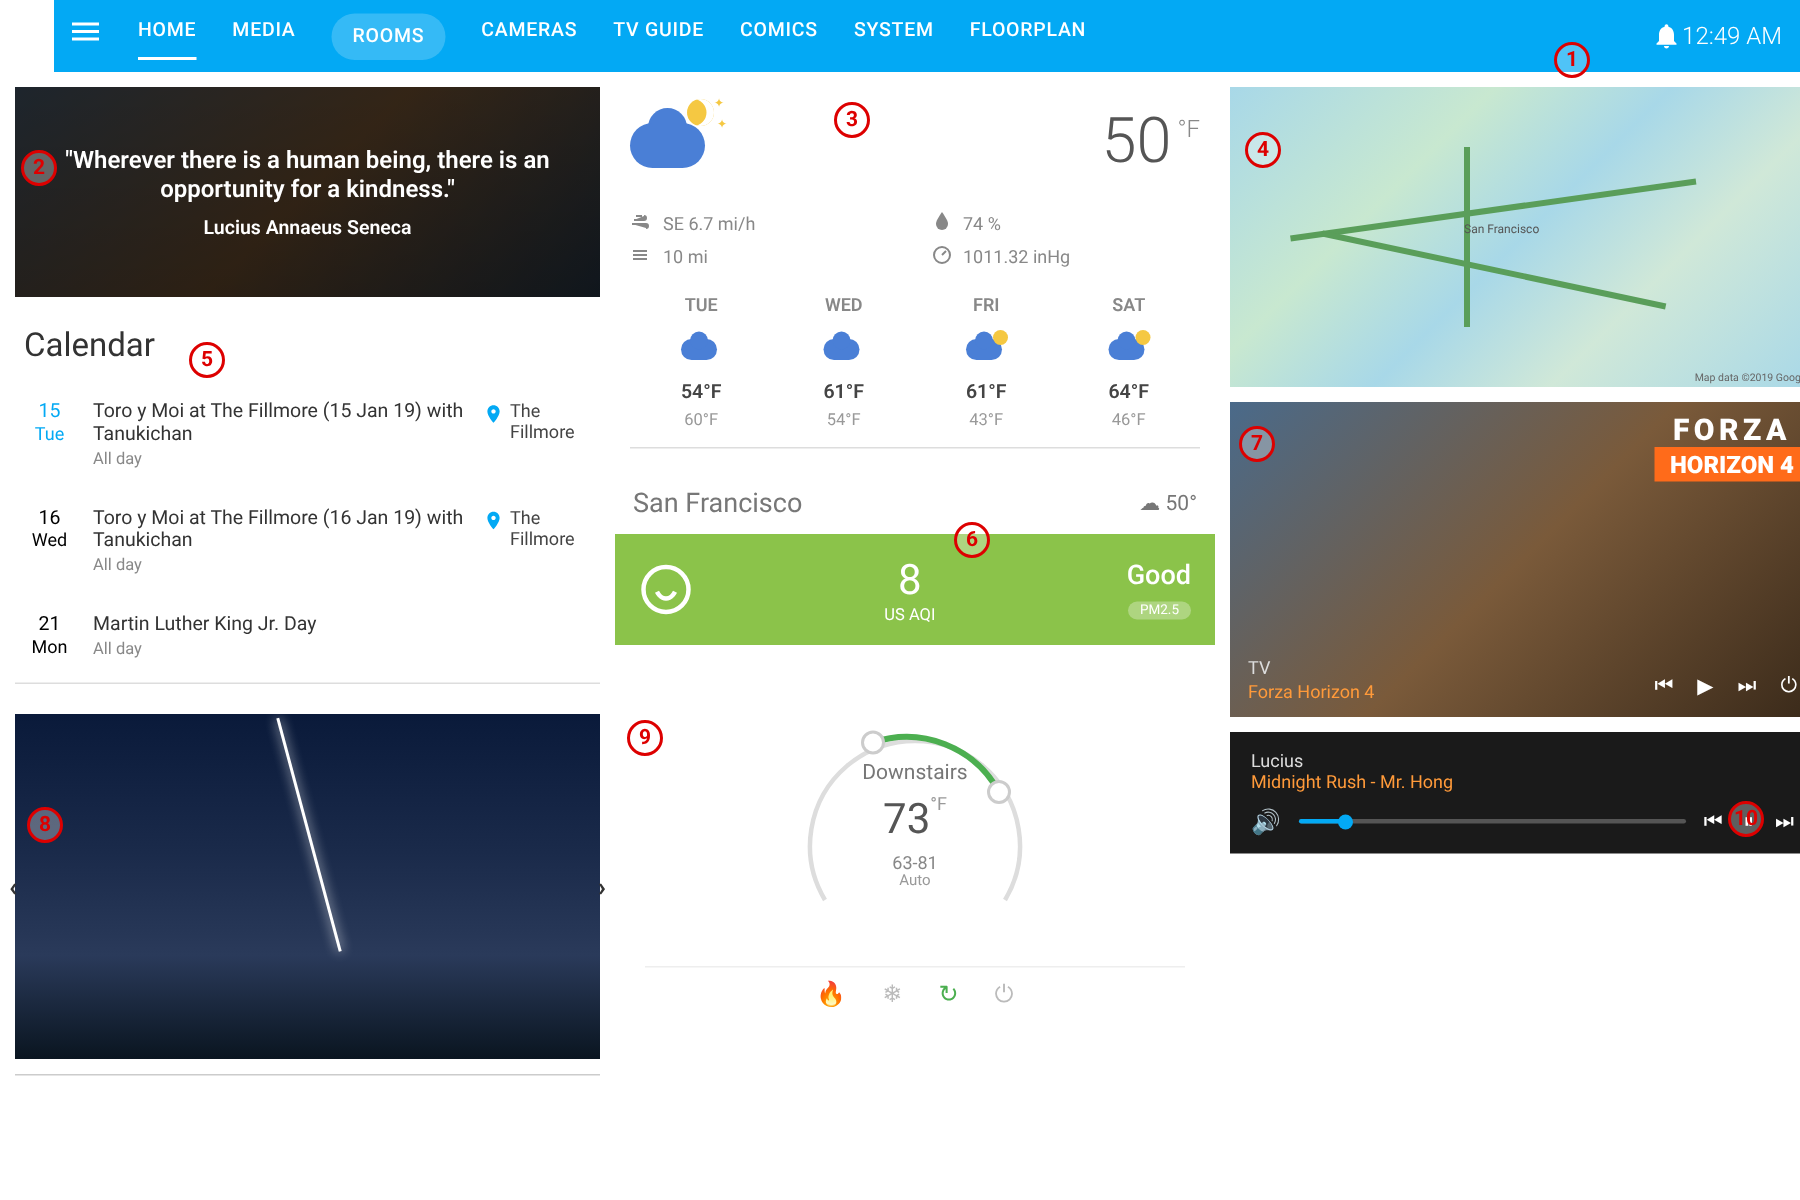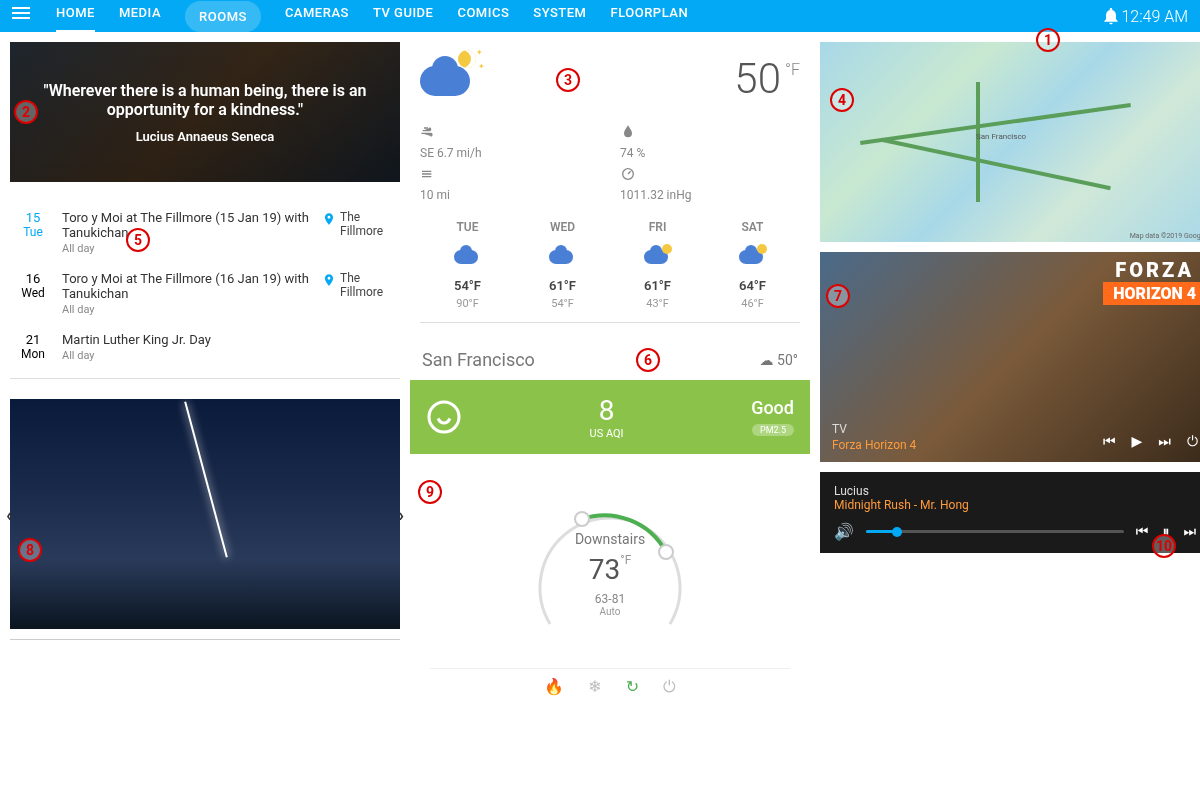--- a/index.html
+++ b/index.html
@@ -1,42 +1,42 @@
 <!DOCTYPE html>
 <html><head>
 <meta charset="utf-8">
 <style>
 * { margin: 0; padding: 0; box-sizing: border-box; font-family: -apple-system, BlinkMacSystemFont, "Segoe UI", Roboto, sans-serif; }
 body { background: #fff; width: 1200px; height: 800px; overflow: hidden; }
 
 
-.header { background: #03a9f4; height: 32px; display: flex; align-items: center; padding: 0 12px; color: #fff; }
+.header { background: #03a9f4; height: 48px; display: flex; align-items: center; padding: 0 12px; color: #fff; margin-left: 36px; }
 .menu-icon { width: 24px; height: 24px; cursor: pointer; margin-right: 20px; }
 .menu-icon span { display: block; width: 18px; height: 2px; background: #fff; margin: 3px 0; }
 .nav-tabs { display: flex; gap: 24px; flex: 1; }
 .nav-tab { color: #fff; font-size: 13px; font-weight: 500; letter-spacing: 0.5px; cursor: pointer; padding: 4px 0; }
 .nav-tab.active { border-bottom: 2px solid #fff; }
 .nav-tab.highlight { background: rgba(255,255,255,0.2); border-radius: 16px; padding: 8px 14px; }
-.header-right { display: flex; align-items: center; gap: 0; }
+.header-right { display: flex; align-items: flex-start; gap: 0; }
 .bell-icon { width: 20px; height: 20px; fill: #fff; }
 .clock { font-size: 16px; font-weight: 300; }
 
 
 .dashboard { display: grid; grid-template-columns: 390px 400px 390px; gap: 10px; padding: 10px; }
 .col { display: flex; flex-direction: column; gap: 10px; }
 
 
 .quote-card { height: 140px; background: linear-gradient(0deg, rgba(0,0,0,0.4), rgba(0,0,0,0.3)), linear-gradient(135deg, #2a3540, #4a3520, #1a2530); color: #fff; display: flex; flex-direction: column; justify-content: center; align-items: center; padding: 20px; text-align: center; }
 .quote-text { font-size: 16px; font-weight: 600; margin-bottom: 10px; }
 .quote-author { font-size: 13px; font-weight: 600; }
 
 
 .calendar { padding: 10px 0; }
 .calendar-title { font-size: 22px; font-weight: 400; color: #333; margin-bottom: 16px; padding: 0 6px; }
-.cal-item { display: flex; padding: 8px 6px; gap: 12px; }
+.cal-item { display: flex; padding: 8px 6px; gap: 12px; margin-top: 10px; }
 .cal-date { width: 34px; text-align: center; font-size: 13px; }
 .cal-date .num { display: block; }
 .cal-date .dow { display: block; font-size: 12px; }
 .cal-date.blue { color: #03a9f4; }
 .cal-body { flex: 1; }
 .cal-event { font-size: 13px; color: #333; margin-bottom: 2px; }
 .cal-allday { font-size: 11px; color: #888; }
 .cal-loc { display: flex; align-items: flex-start; gap: 4px; font-size: 12px; color: #444; width: 72px; }
 .pin-icon { width: 14px; height: 14px; fill: #03a9f4; flex-shrink: 0; margin-top: 2px; }
 .cal-divider { border-top: 1px solid #ddd; margin-top: 8px; }
@@ -54,21 +54,21 @@
 .weather-top { display: flex; justify-content: space-between; align-items: center; margin-bottom: 16px; }
 .weather-icon-big { width: 70px; height: 60px; position: relative; }
 .cloud-sun { position: relative; }
 .cloud-body { width: 50px; height: 30px; background: #4a7fd6; border-radius: 20px; position: absolute; top: 18px; }
 .cloud-bump { width: 26px; height: 26px; background: #4a7fd6; border-radius: 50%; position: absolute; top: 8px; left: 12px; }
 .moon { width: 18px; height: 18px; background: #f5c842; border-radius: 50%; position: absolute; top: 2px; left: 38px; box-shadow: inset -5px 0 0 #fff; }
 .star { color: #f5c842; position: absolute; font-size: 8px; }
 .temp-big { font-size: 42px; font-weight: 300; color: #555; display: flex; align-items: flex-start; }
 .temp-unit { font-size: 16px; margin-top: 6px; margin-left: 4px; color: #888; }
 .weather-meta { display: grid; grid-template-columns: 1fr 1fr; gap: 6px 20px; margin-bottom: 18px; font-size: 12px; color: #888; }
-.meta-item { display: flex; align-items: flex-start; gap: 6px; flex-direction: column; }
+.meta-item { display: flex; align-items: flex-end; gap: 6px; }
 .meta-icon { width: 16px; height: 16px; fill: #888; }
 .forecast { display: flex; justify-content: space-between; text-align: center; padding-bottom: 12px; border-bottom: 1px solid #ddd; }
 .fc-day { flex: 1; }
 .fc-dow { font-size: 12px; color: #888; font-weight: 600; margin-bottom: 10px; }
 .fc-icon { width: 28px; height: 24px; margin: 0 auto 10px; position: relative; }
 .fc-cloud { width: 24px; height: 14px; background: #4a7fd6; border-radius: 10px; position: absolute; top: 6px; }
 .fc-cloud::before { content: ''; width: 12px; height: 12px; background: #4a7fd6; border-radius: 50%; position: absolute; top: -5px; left: 6px; }
 .fc-sun { width: 10px; height: 10px; background: #f5c842; border-radius: 50%; position: absolute; top: 0; right: 0; }
 .fc-hi { font-size: 13px; font-weight: 600; color: #444; margin-bottom: 4px; }
 .fc-lo { font-size: 11px; color: #999; }
@@ -157,20 +157,21 @@
 
 <div class="dashboard">
 
   <div class="col">
     <div class="quote-card">
       <div class="quote-text">"Wherever there is a human being, there is an opportunity for a kindness."</div>
       <div class="quote-author">Lucius Annaeus Seneca</div>
     </div>
 
     <div class="calendar">
+      <div class="calendar-title">Calendar</div>
 
       <div class="cal-item">
         <div class="cal-date blue">
             <span class="num">15</span>
             <span class="dow">Tue</span>
           </div>
         <div class="cal-body">
             <div class="cal-event">Toro y Moi at The Fillmore (15 Jan 19) with Tanukichan</div>
             <div class="cal-allday">All day</div>
           </div>
@@ -266,21 +267,21 @@
             <span>1011.32 inHg</span>
           </div>
       </div>
       <div class="forecast">
         <div class="fc-day">
             <div class="fc-dow">TUE</div>
             <div class="fc-icon">
               <div class="fc-cloud"></div>
             </div>
             <div class="fc-hi">54°F</div>
-            <div class="fc-lo">90°F</div>
+            <div class="fc-lo">60°F</div>
           </div>
         <div class="fc-day">
             <div class="fc-dow">WED</div>
             <div class="fc-icon">
               <div class="fc-cloud"></div>
             </div>
             <div class="fc-hi">61°F</div>
             <div class="fc-lo">54°F</div>
           </div>
         <div class="fc-day">

